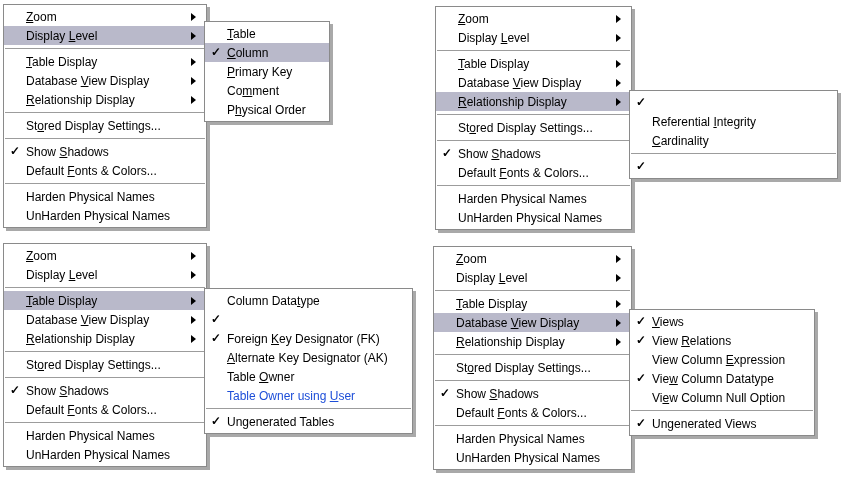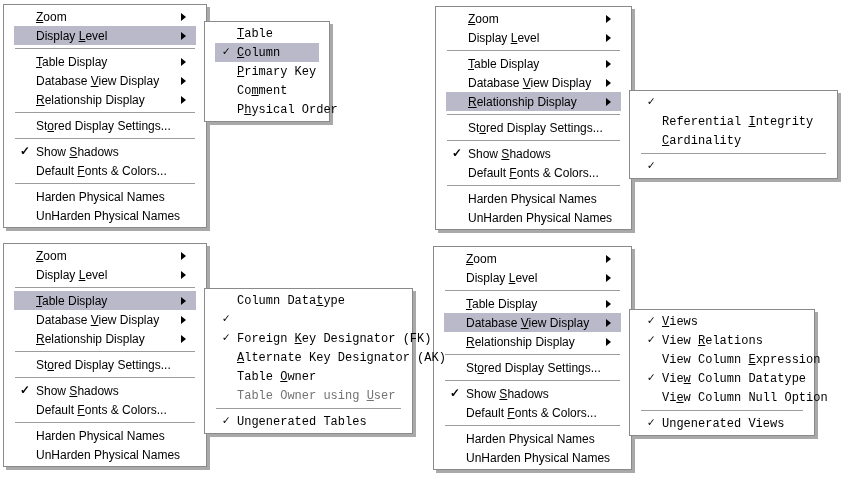--- a/index.html
+++ b/index.html
@@ -3,26 +3,26 @@
 <meta charset="utf-8">
 <style>
   html,body{margin:0;padding:0;}
   body{
     width:850px;height:488px;position:relative;background:#ffffff;
     font-family:"Liberation Sans",sans-serif;font-size:12px;color:#000;
     overflow:hidden;
   }
   .menu{
     position:absolute;background:#ffffff;border:1px solid #8a8a8a;
-    box-shadow:3px 3px 0 #a9a9a9;padding:2px 10px;box-sizing:border-box;z-index:1;
+    box-shadow:3px 3px 0 #a9a9a9;padding:2px 0;box-sizing:border-box;z-index:1;
   }
-  .submenu{z-index:2;font-family:Liberation Mono, monospace;}
+  .submenu{z-index:2;}
   .mi{height:19px;display:flex;align-items:center;white-space:nowrap;cursor:default;}
   .mi.hl{background:#b9b9ca;}
-  .mi.dis .lbl{color:#737373;}
+  .mi.dis .lbl{color:#1d4ed8;}
   .chk{flex:0 0 22px;width:22px;text-align:center;font-weight:bold;font-size:12px;line-height:19px;}
   .lbl{padding-right:14px;}
   .lbl u{text-decoration:underline;}
   .arr{margin-left:auto;margin-right:10px;width:0;height:0;
        border-top:4px solid transparent;border-bottom:4px solid transparent;border-left:5px solid #000;}
   .msep{height:1px;background:#9c9c9c;margin:3px 1px;}
   
   #m-tl-main{left:3px;top:4px;width:204px;}
   #m-tl-sub{left:204px;top:21px;width:126px;}
   #m-tr-main{left:435px;top:6px;width:197px;}

